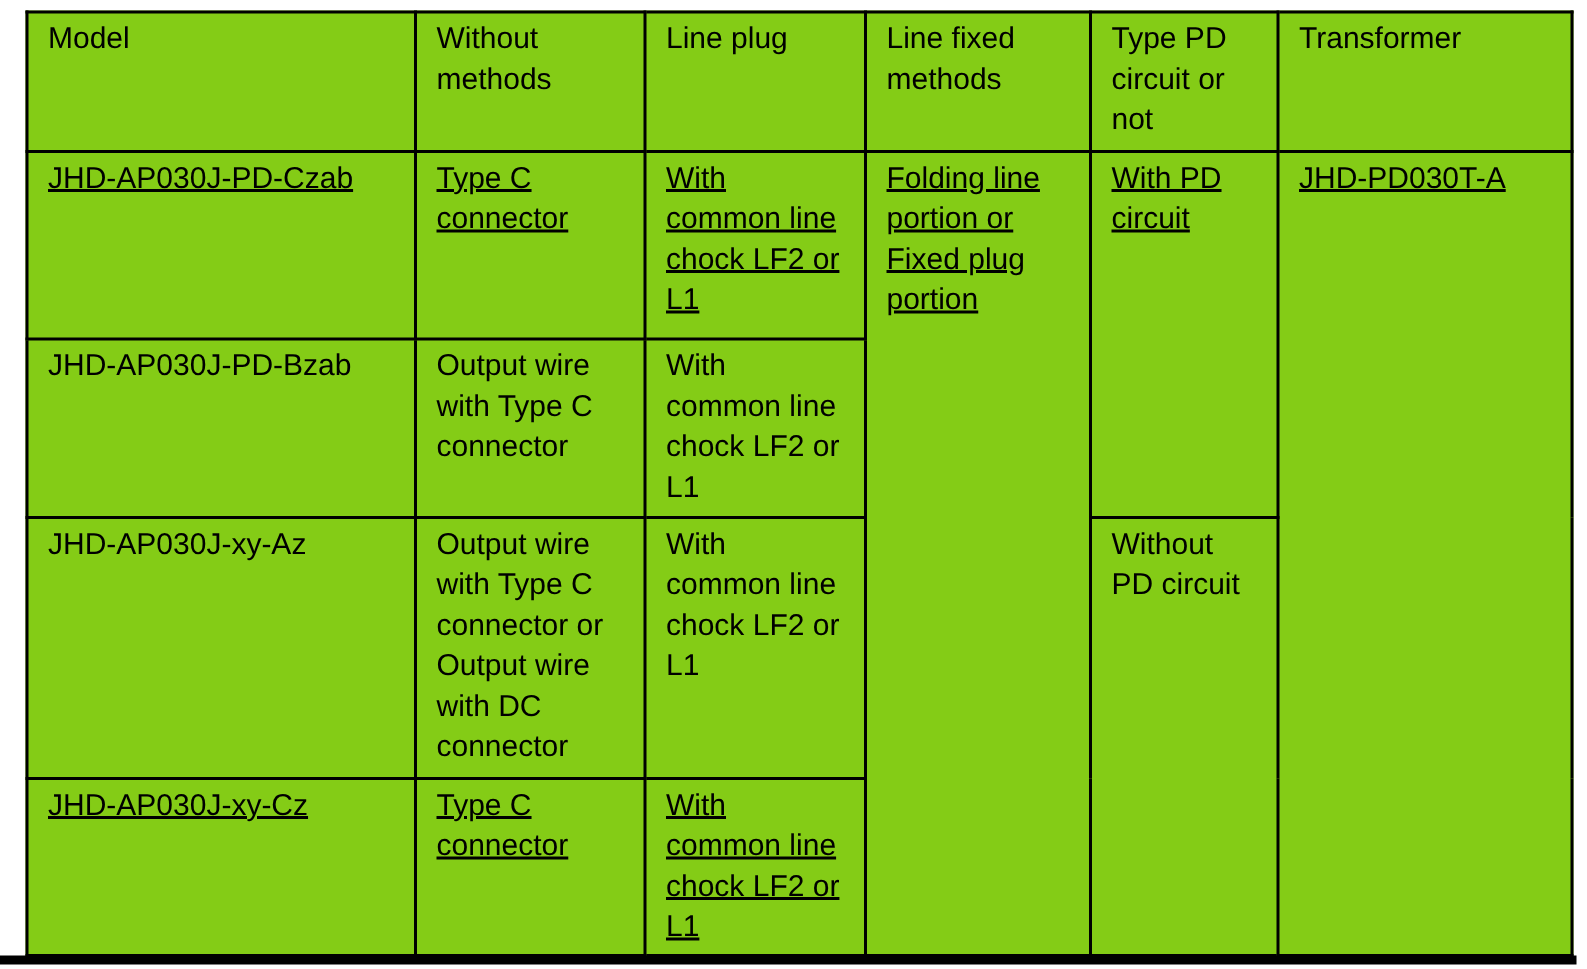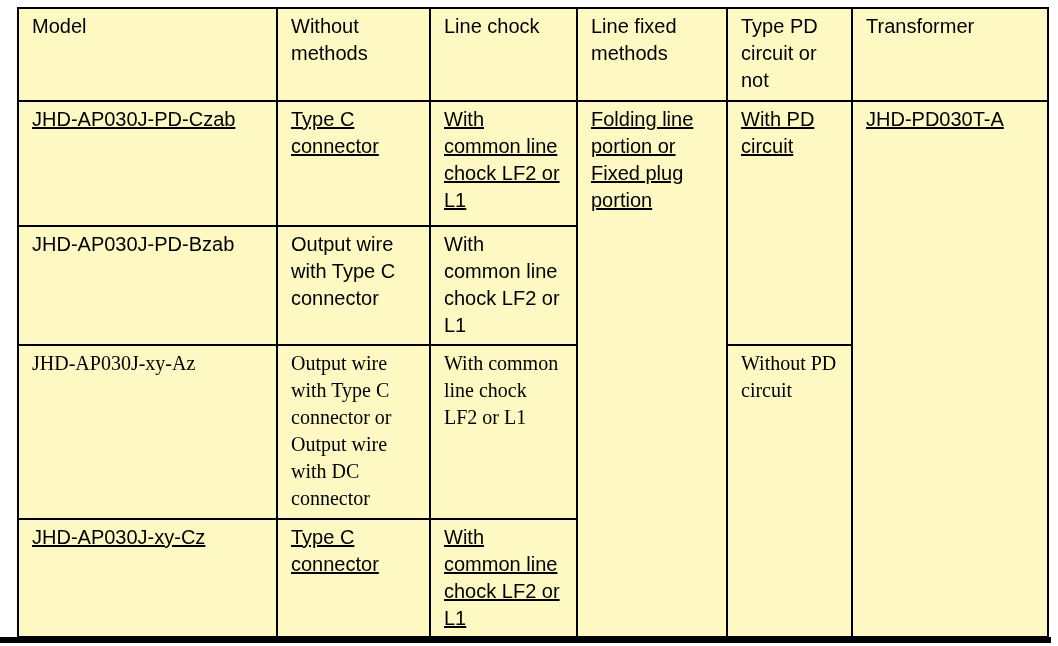--- a/index.html
+++ b/index.html
@@ -14,38 +14,38 @@
     overflow: hidden;
     font-family: "Liberation Sans", sans-serif;
     color: #000000;
   }
   table.spec-table {
     position: absolute;
     left: 17px;
     top: 7px;
     border-collapse: collapse;
     table-layout: fixed;
-    background: #fef9c3;
+    background: #84cc16;
   }
   .spec-table th,
   .spec-table td {
     border: 2px solid #000000;
     vertical-align: top;
     text-align: left;
     padding: 4px 12px 4px 13px;
     font-size: 20px;
     line-height: 27px;
     font-weight: 400;
     color: #000000;
     word-wrap: break-word;
   }
   .spec-table thead tr { height: 93px; }
   .spec-table tbody tr.r1 { height: 125px; text-decoration: underline; }
   .spec-table tbody tr.r2 { height: 119px; }
-  .spec-table tbody tr.r3 { height: 174px; font-family: Liberation Serif, serif; }
+  .spec-table tbody tr.r3 { height: 174px; }
   .spec-table tbody tr.r4 { height: 116px; text-decoration: underline; }
 
   .page-rule {
     position: absolute;
     left: 0;
     top: 637px;
     width: 1051px;
     height: 6px;
     background: #000000;
   }
@@ -59,21 +59,21 @@
     <col style="width:153px">
     <col style="width:147px">
     <col style="width:150px">
     <col style="width:125px">
     <col style="width:196px">
   </colgroup>
   <thead>
     <tr>
       <th>Model</th>
       <th>Without methods</th>
-      <th>Line chock</th>
+      <th>Line plug</th>
       <th>Line fixed methods</th>
       <th>Type PD circuit or not</th>
       <th>Transformer</th>
     </tr>
   </thead>
   <tbody>
     <tr class="r1">
       <td>JHD-AP030J-PD-Czab</td>
       <td>Type C connector</td>
       <td>With common line chock LF2 or L1</td>

